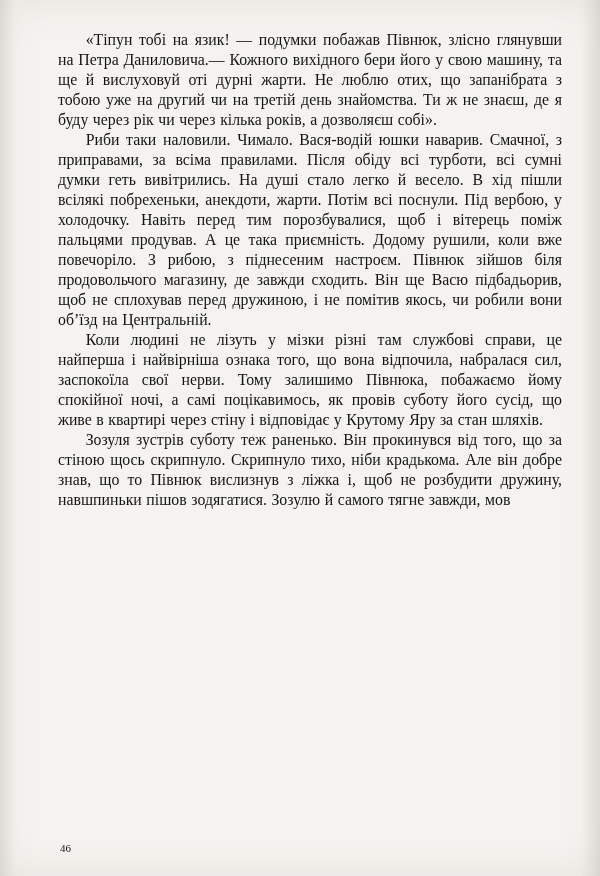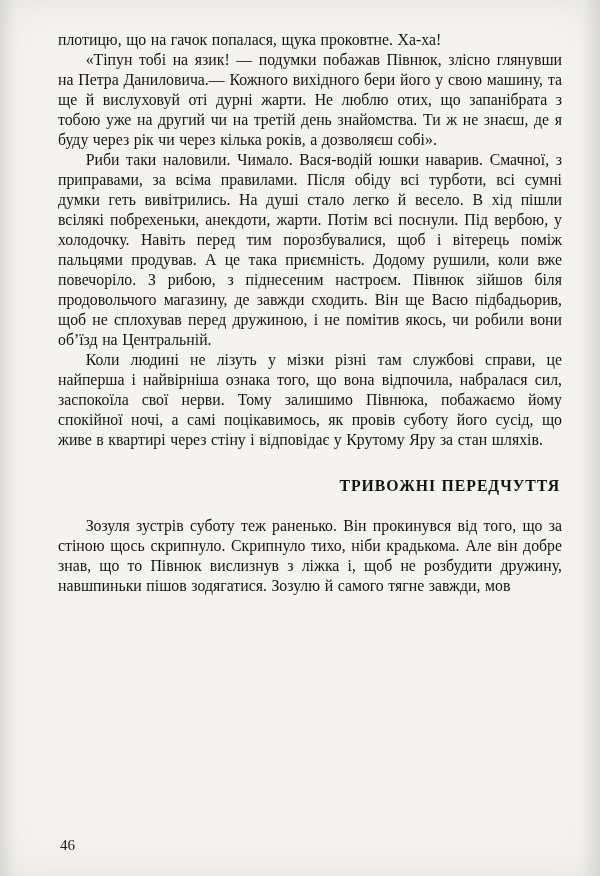--- a/index.html
+++ b/index.html
@@ -45,30 +45,28 @@
     font-size: 15.8px;
     font-weight: bold;
     letter-spacing: 0.06em;
     text-align: right;
     margin: 26px 2px 20px 0;
   }
   .page-number {
     position: absolute;
     left: 60px;
     bottom: 22px;
-    font-size: 15px;
+    font-size: 11px;
     color: #1a1a1a;
   }
 </style>
 </head>
 <body>
 
 <div class="page">
   <div class="text-block">
-    <p class="para no-indent">плотицю, що на гачок попалася, щука проковтне. Ха-ха!</p>
     <p class="para">«Тіпун тобі на язик! — подумки побажав Півнюк, злісно глянувши на Петра Даниловича.— Кожного вихідного бери його у свою машину, та ще й вислуховуй оті дурні жарти. Не люблю отих, що запанібрата з тобою уже на другий чи на третій день знайомства. Ти ж не знаєш, де я буду через рік чи через кілька років, а дозволяєш собі».</p>
     <p class="para">Риби таки наловили. Чимало. Вася-водій юшки наварив. Смачної, з приправами, за всіма правилами. Після обіду всі турботи, всі сумні думки геть вивітрились. На душі стало легко й весело. В хід пішли всілякі побрехеньки, анекдоти, жарти. Потім всі поснули. Під вербою, у холодочку. Навіть перед тим порозбувалися, щоб і вітерець поміж пальцями продував. А це така приємність. Додому рушили, коли вже повечоріло. З рибою, з піднесеним настроєм. Півнюк зійшов біля продовольчого магазину, де завжди сходить. Він ще Васю підбадьорив, щоб не сплохував перед дружиною, і не помітив якось, чи робили вони об’їзд на Центральній.</p>
     <p class="para">Коли людині не лізуть у мізки різні там службові справи, це найперша і найвірніша ознака того, що вона відпочила, набралася сил, заспокоїла свої нерви. Тому залишимо Півнюка, побажаємо йому спокійної ночі, а самі поцікавимось, як провів суботу його сусід, що живе в квартирі через стіну і відповідає у Крутому Яру за стан шляхів.</p>
-    <h2 class="section-heading">ТРИВОЖНІ ПЕРЕДЧУТТЯ</h2>
     <p class="para">Зозуля зустрів суботу теж раненько. Він прокинувся від того, що за стіною щось скрипнуло. Скрипнуло тихо, ніби крадькома. Але він добре знав, що то Півнюк вислизнув з ліжка і, щоб не розбудити дружину, навшпиньки пішов зодягатися. Зозулю й самого тягне завжди, мов</p>
   </div>
   <div class="page-number">46</div>
 </div>
 
 </body></html>

